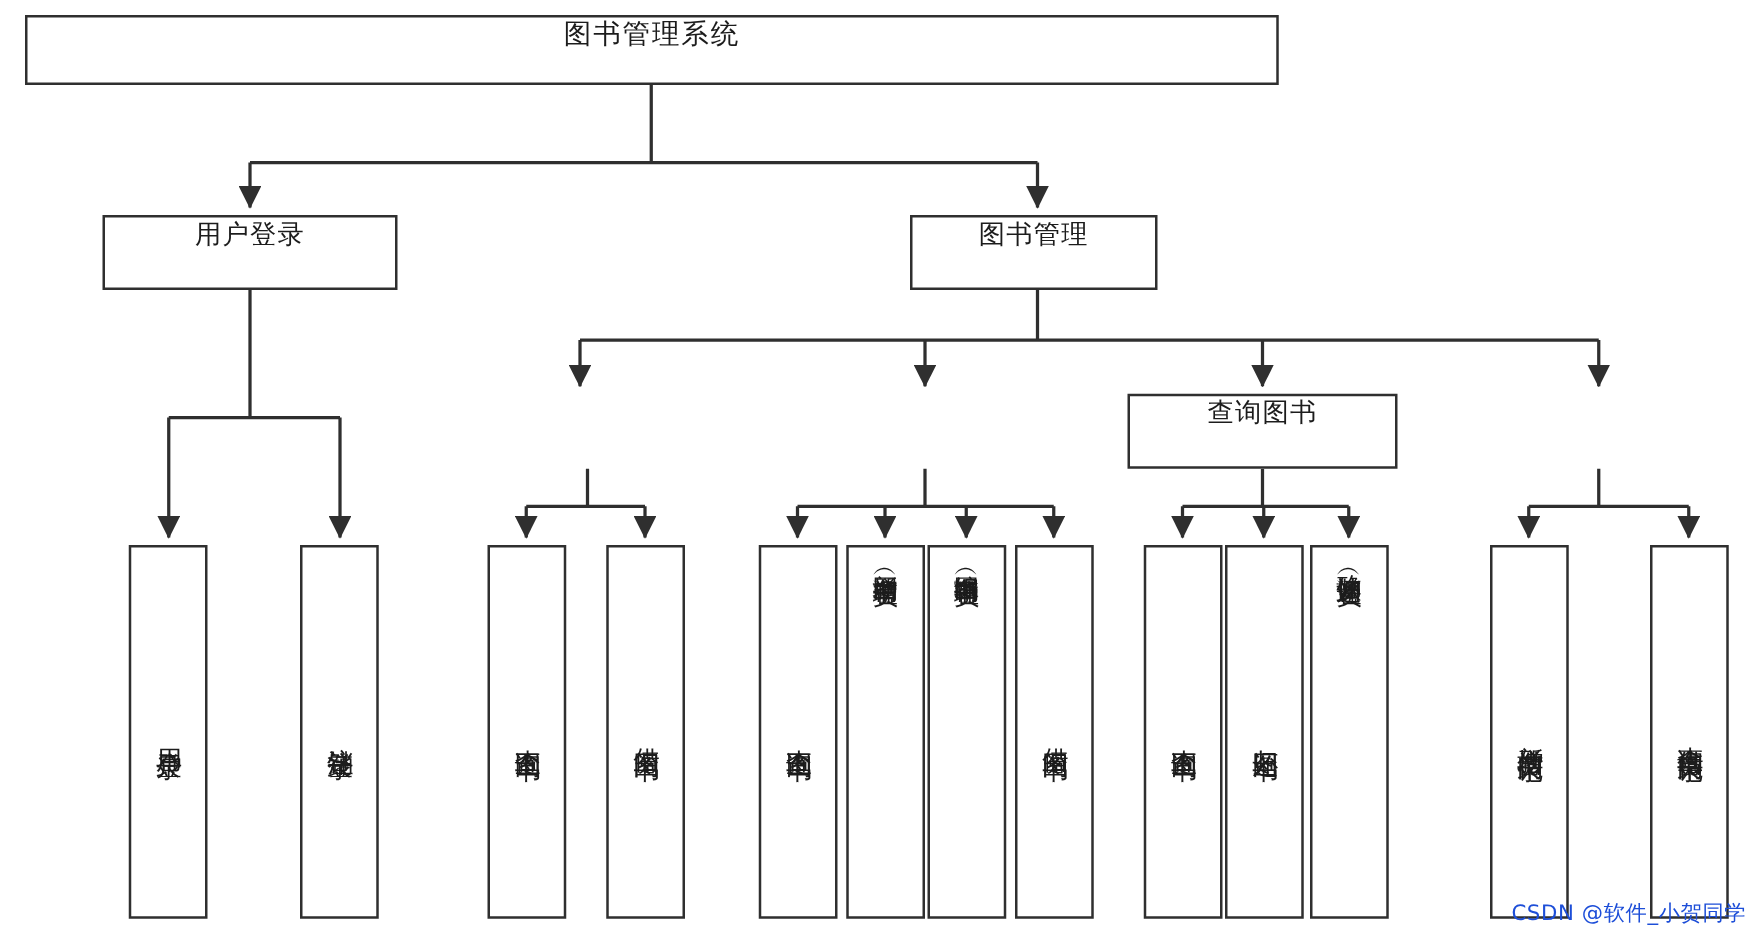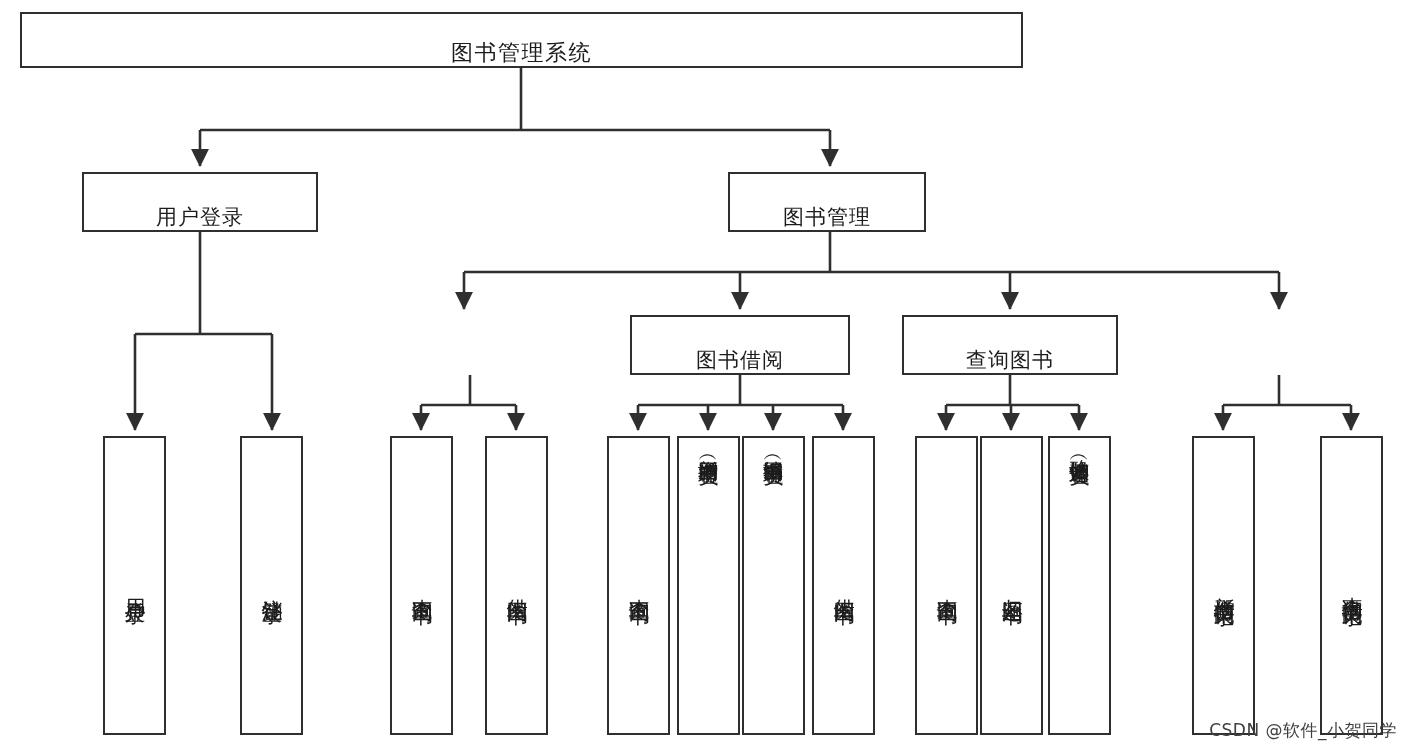--- a/index.html
+++ b/index.html
@@ -24,21 +24,21 @@
     width: 1405px;
     height: 747px;
     pointer-events: none;
   }
   .node {
     position: absolute;
     box-sizing: border-box;
     background: #ffffff;
     border: 2.5px solid #2f2f2f;
     display: flex;
-    align-items: flex-end;
+    align-items: flex-start;
     justify-content: center;
     color: #1c1c1c;
   }
   .node .label {
     display: block;
     text-align: center;
     line-height: 1.25;
     white-space: nowrap;
   }
   .node.horizontal .label {
@@ -69,21 +69,21 @@
   }
   .node.vertical.centerv {
     align-items: center;
     padding-top: 0;
   }
   #watermark {
     position: absolute;
     right: 8px;
     bottom: 5px;
     font-size: 17px;
-    color: #404040;
+    color: #1d4ed8;
     letter-spacing: 0.5px;
     white-space: nowrap;
   }
 </style>
 </head>
 <body>
 
 <div id="canvas">
 
   <svg id="wires" viewBox="0 0 1405 747" xmlns="http://www.w3.org/2000/svg">
@@ -140,23 +140,20 @@
     <span class="label">图书管理系统</span>
   </div>
 
   <div class="node horizontal" style="left: 82px; top: 172px; width: 236px; height: 60px;">
     <span class="label">用户登录</span>
   </div>
   <div class="node horizontal" style="left: 728px; top: 172px; width: 198px; height: 60px;">
     <span class="label">图书管理</span>
   </div>
 
-  <div class="node horizontal" style="left: 630px; top: 315px; width: 220px; height: 60px;">
-    <span class="label">图书借阅</span>
-  </div>
   <div class="node horizontal" style="left: 902px; top: 315px; width: 216px; height: 60px;">
     <span class="label">查询图书</span>
   </div>
 
   <div class="node vertical centerv" style="left: 103px; top: 436px; width: 63px; height: 299px;">
     <span class="label">用户登录</span>
   </div>
   <div class="node vertical centerv" style="left: 240px; top: 436px; width: 63px; height: 299px;">
     <span class="label">注销登录</span>
   </div>

